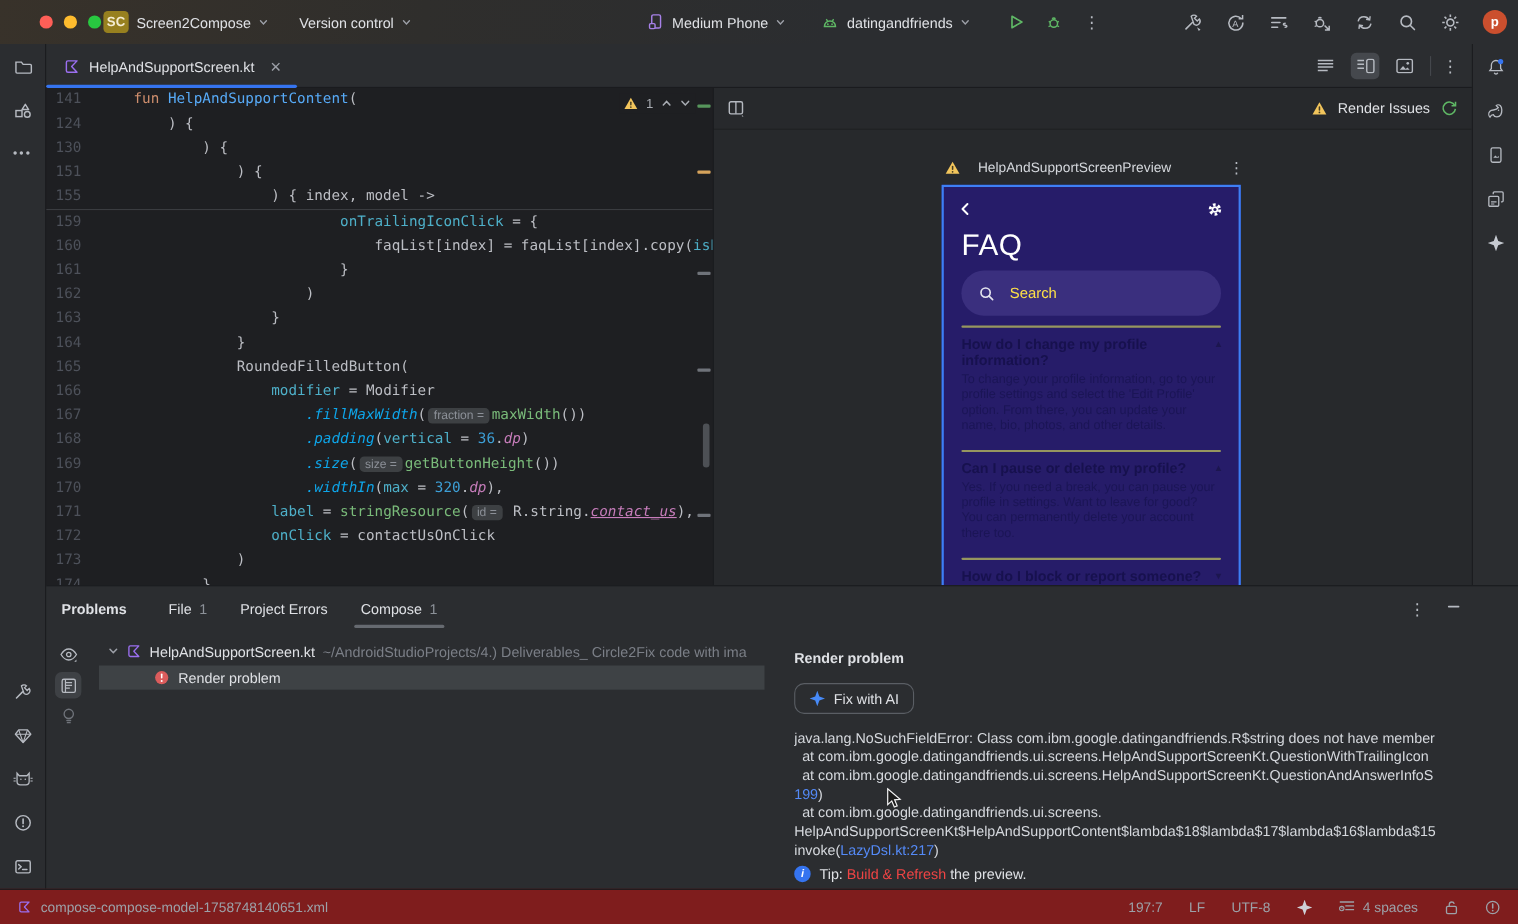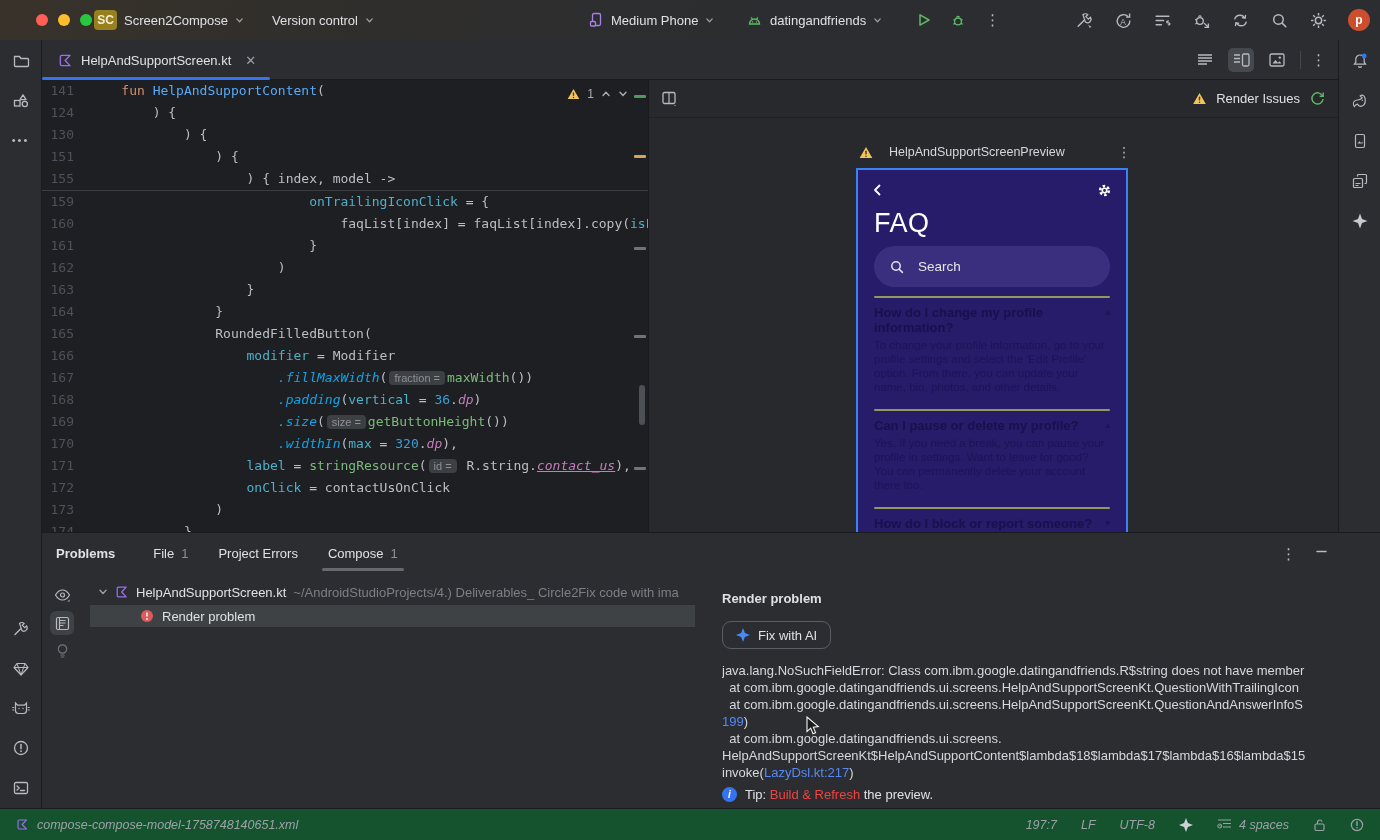--- a/index.html
+++ b/index.html
@@ -65,21 +65,21 @@
   .preview{ position:absolute; left:648px; top:80px; width:690px; height:452px; background:#27292c; border-left:1px solid #1a1b1e; overflow:hidden; }
   .pv-toolbar{ position:absolute; left:0; top:0; right:0; height:38px; border-bottom:1px solid #202124; display:flex; align-items:center; padding:0 12px; }
   .pv-toolbar-right{ margin-left:auto; display:flex; align-items:center; gap:9px; color:#dfe1e5; }
   .pv-card-label{ position:absolute; left:210px; top:64px; width:272px; display:flex; align-items:center; gap:16px; font-size:12.5px; color:#d4d7dc; }
   .pv-kebab{ margin-left:auto; color:#b6bac1; font-size:14px; }
   .phone{ position:absolute; left:207px; top:88px; width:272px; height:370px; border:2px solid #3d7ff5; background:#261c69; overflow:hidden; }
   .ph-back{ position:absolute; left:13px; top:13px; color:#fff; }
   .ph-gear{ position:absolute; right:13px; top:12px; }
   .ph-title{ position:absolute; left:16px; top:38px; font-size:27px; color:#fff; letter-spacing:.5px; }
   .ph-search{ position:absolute; left:16px; right:16px; top:76px; height:41px; border-radius:21px; background:#3a2f7e;
-    display:flex; align-items:center; padding-left:15px; gap:13px; color:#e5e5e5; font-size:13.5px; }
+    display:flex; align-items:center; padding-left:15px; gap:13px; color:#fde047; font-size:13.5px; }
   .faq{ position:absolute; left:16px; right:16px; top:126px; }
   .faq-divider{ height:2px; background:#96965f; border-radius:1px; }
   .faq-q{ display:flex; justify-content:space-between; align-items:flex-start; padding:7px 0 3px;
     font-weight:bold; font-size:13px; color:#17114e; }
   .faq-chev{ font-size:9px; color:#1c164f; padding-top:2px; }
   .faq-a{ font-size:11.5px; line-height:14px; color:#1b1556; padding-bottom:15px; }
   .faq-q.collapsed{ padding-bottom:15px; }
 
   
   .bottompanel{ position:absolute; left:42px; top:532px; width:1338px; height:276px; background:#2b2d30; border-top:1px solid #1a1b1e; }
@@ -102,22 +102,22 @@
     border:1px solid #5a5e64; border-radius:9px; color:#dfe1e5; background:transparent; font-size:13px;
     font-family:"Liberation Sans", sans-serif; }
   .stack{ margin-top:13px; font-size:13px; line-height:17px; color:#d5d8dd; white-space:pre; overflow:hidden; }
   .stack .lnk{ color:#548af7; }
   .tip{ margin-top:6px; display:flex; align-items:center; gap:8px; }
   .tip .lnk{ color:#ef4444; }
   .info-ic{ width:15px; height:15px; border-radius:50%; background:#3574f0; color:#fff; font-size:10px; font-weight:bold;
     display:flex; align-items:center; justify-content:center; font-style:italic; }
 
   
-  .statusbar{ position:absolute; left:0; top:808px; width:1380px; height:32px; background:#14532d; border-top:1px solid #1a1b1e;
-    display:flex; align-items:center; padding:0 16px; color:#9ca1a8; font-size:12.5px;font-style:italic; }
+  .statusbar{ position:absolute; left:0; top:808px; width:1380px; height:32px; background:#7f1d1d; border-top:1px solid #1a1b1e;
+    display:flex; align-items:center; padding:0 16px; color:#9ca1a8; font-size:12.5px; }
   .sb-left{ display:flex; align-items:center; gap:8px; }
   .sb-right{ margin-left:auto; display:flex; align-items:center; gap:24px; }
   .sb-item{ display:flex; align-items:center; gap:7px; }
 
   .cursor{ position:absolute; left:806px; top:716px; z-index:50; }
 </style>
 </head>
 <body>
 
 <div class="app">

